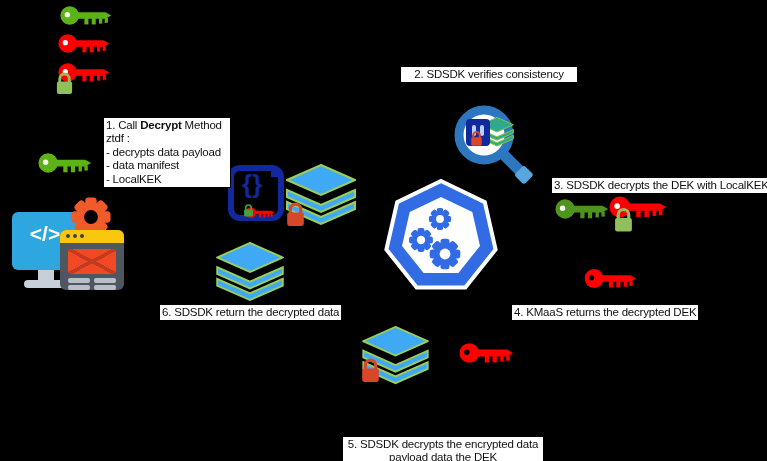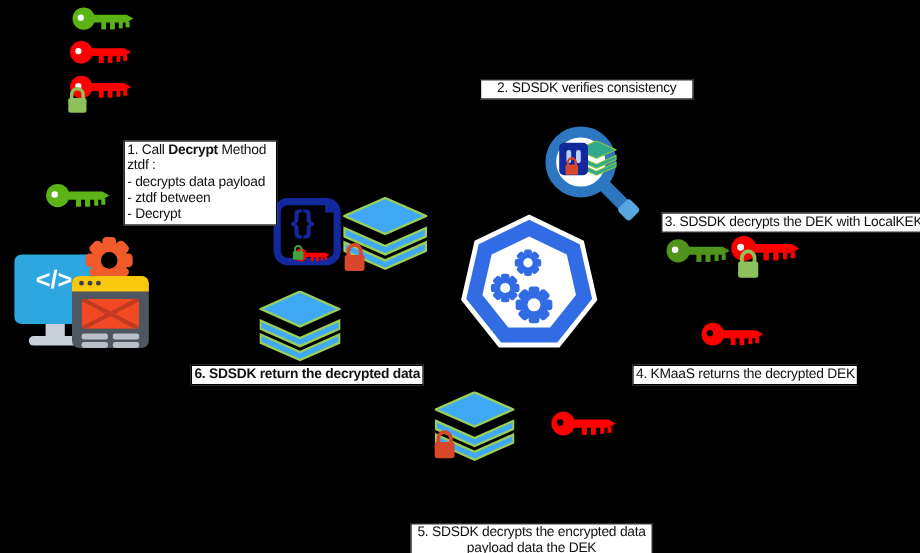--- a/index.html
+++ b/index.html
@@ -133,22 +133,22 @@
     <rect x="16" y="18" width="24" height="27" rx="4" fill="var(--navy,#12299E)"></rect>
     <rect x="22" y="24" width="4" height="11" rx="2" fill="#BBD0F5"></rect>
     <rect x="30" y="24" width="4" height="11" rx="2" fill="#BBD0F5"></rect>
     <use href="#sym-lock" x="20" y="29" width="13" height="17" style="color:var(--lock-red,#D9472B)"></use>
   </svg>
 
   <div class="note" style="left:103px;top:117px;width:122px;">
     <div><span>1. Call </span><b>Decrypt</b><span> Method</span></div>
     <div>ztdf :</div>
     <div>- decrypts data payload</div>
-    <div>- ztdf between</div>
-    <div>- Decrypt</div>
+    <div>- data manifest</div>
+    <div>- LocalKEK</div>
   </div>
 
   <svg class="key" style="left:38px;top:151px;width:54px;height:24px;color:var(--key-green)" viewBox="0 0 64 28">
       <use href="#sym-key"></use>
     </svg>
 
   <div class="workstation">
     <svg class="ws-gear" style="width:46px;height:46px;color:var(--gear-orange,#F15A29);--gear-hole:#000" viewBox="0 0 40 40">
         <use href="#sym-gear"></use>
       </svg>
@@ -210,28 +210,28 @@
   <svg class="key" style="left:609px;top:194px;width:58px;height:26px;color:var(--key-red)" viewBox="0 0 64 28">
       <use href="#sym-key"></use>
     </svg>
   <svg class="lockicon" style="left:613px;top:206px;width:21px;height:28px;color:var(--lock-green)" viewBox="0 0 20 26">
       <use href="#sym-lock"></use>
     </svg>
 
   <svg class="key" style="left:584px;top:267px;width:53px;height:23px;color:var(--key-red);--key-hole:#000" viewBox="0 0 64 28">
       <use href="#sym-key"></use>
     </svg>
-  <div class="note" style="left:527px;top:304px;">
+  <div class="note" style="left:511px;top:304px;">
     <span>4. KMaaS returns the decrypted DEK</span>
   </div>
 
   <svg class="layers" style="left:216px;top:242px;width:68px;height:60px;" viewBox="0 0 70 62">
       <use href="#sym-layers"></use>
     </svg>
-  <div class="note" style="left:159px;top:304px;font-weight:bold;">
+  <div class="note" style="left:159px;top:304px;">
     <span>6. SDSDK return the decrypted data</span>
   </div>
 
   <svg class="layers" style="left:362px;top:326px;width:67px;height:59px;" viewBox="0 0 70 62">
       <use href="#sym-layers"></use>
     </svg>
   <svg class="lockicon" style="left:360px;top:357px;width:21px;height:27px;color:var(--lock-red)" viewBox="0 0 20 26">
       <use href="#sym-lock"></use>
     </svg>
   <svg class="key" style="left:459px;top:341px;width:55px;height:24px;color:var(--key-red);--key-hole:#000" viewBox="0 0 64 28">

